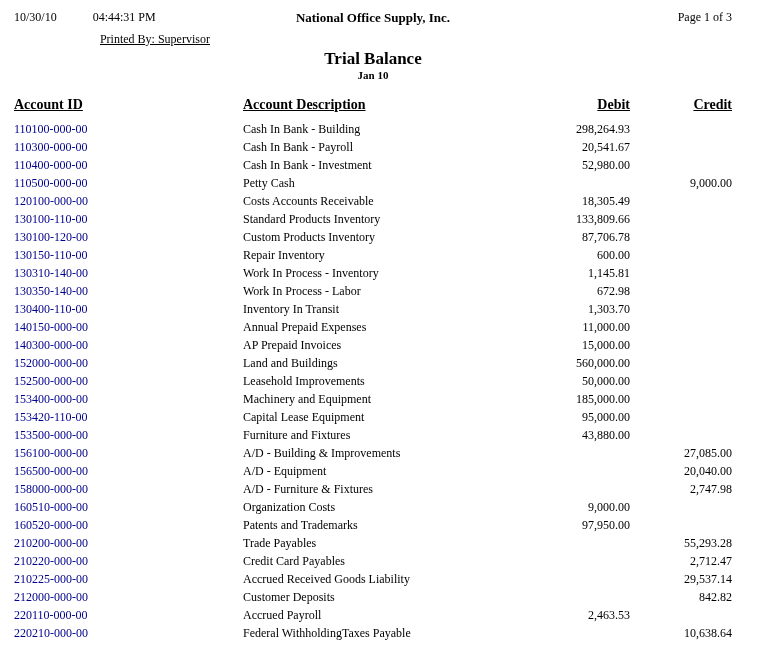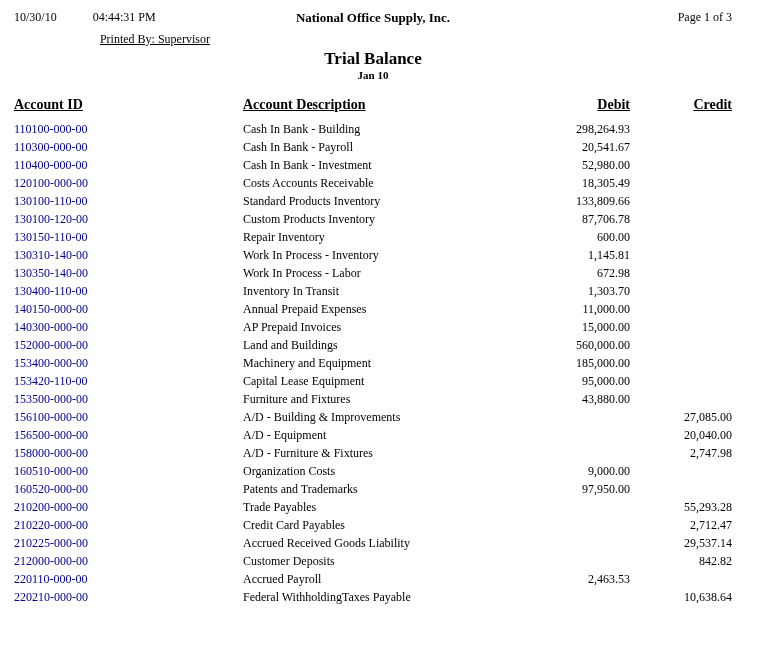--- a/index.html
+++ b/index.html
@@ -113,20 +113,26 @@
           <td class="num">20,541.67</td>
           <td class="num"></td>
         </tr>
         <tr>
           <td class="acct">110400-000-00</td>
           <td class="desc">Cash In Bank - Investment</td>
           <td class="num">52,980.00</td>
           <td class="num"></td>
         </tr>
         <tr>
+          <td class="acct">110500-000-00</td>
+          <td class="desc">Petty Cash</td>
+          <td class="num"></td>
+          <td class="num">9,000.00</td>
+        </tr>
+        <tr>
           <td class="acct">120100-000-00</td>
           <td class="desc">Costs Accounts Receivable</td>
           <td class="num">18,305.49</td>
           <td class="num"></td>
         </tr>
         <tr>
           <td class="acct">130100-110-00</td>
           <td class="desc">Standard Products Inventory</td>
           <td class="num">133,809.66</td>
           <td class="num"></td>
@@ -173,20 +179,26 @@
           <td class="num">15,000.00</td>
           <td class="num"></td>
         </tr>
         <tr>
           <td class="acct">152000-000-00</td>
           <td class="desc">Land and Buildings</td>
           <td class="num">560,000.00</td>
           <td class="num"></td>
         </tr>
         <tr>
+          <td class="acct">152500-000-00</td>
+          <td class="desc">Leasehold Improvements</td>
+          <td class="num">50,000.00</td>
+          <td class="num"></td>
+        </tr>
+        <tr>
           <td class="acct">153400-000-00</td>
           <td class="desc">Machinery and Equipment</td>
           <td class="num">185,000.00</td>
           <td class="num"></td>
         </tr>
         <tr>
           <td class="acct">153420-110-00</td>
           <td class="desc">Capital Lease Equipment</td>
           <td class="num">95,000.00</td>
           <td class="num"></td>

